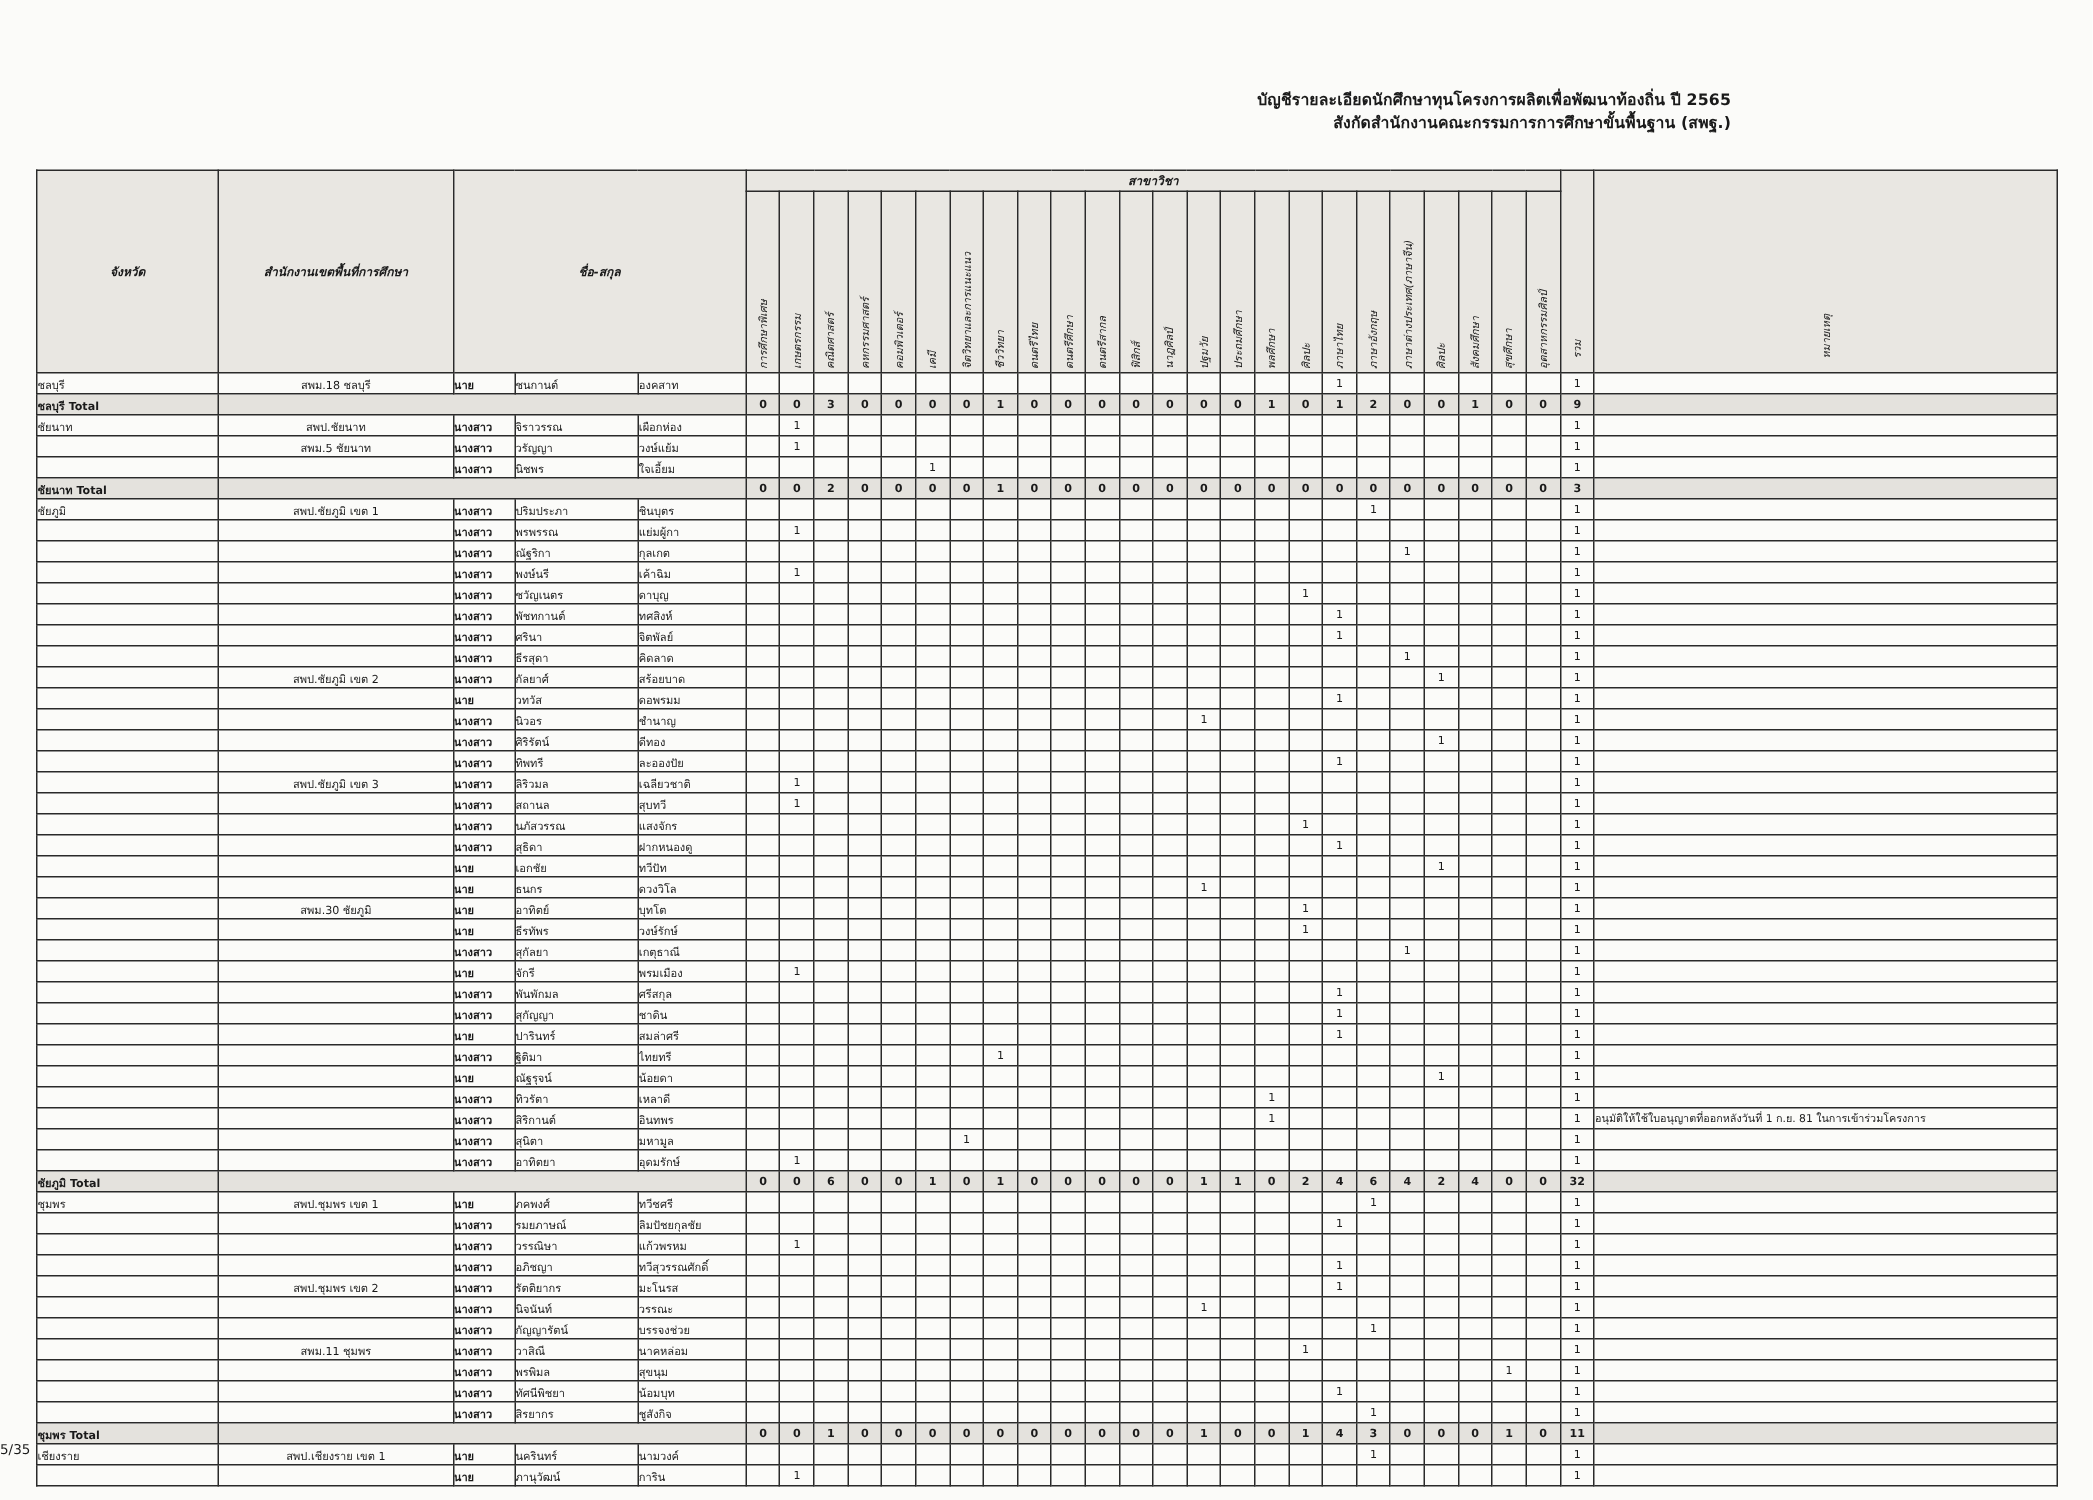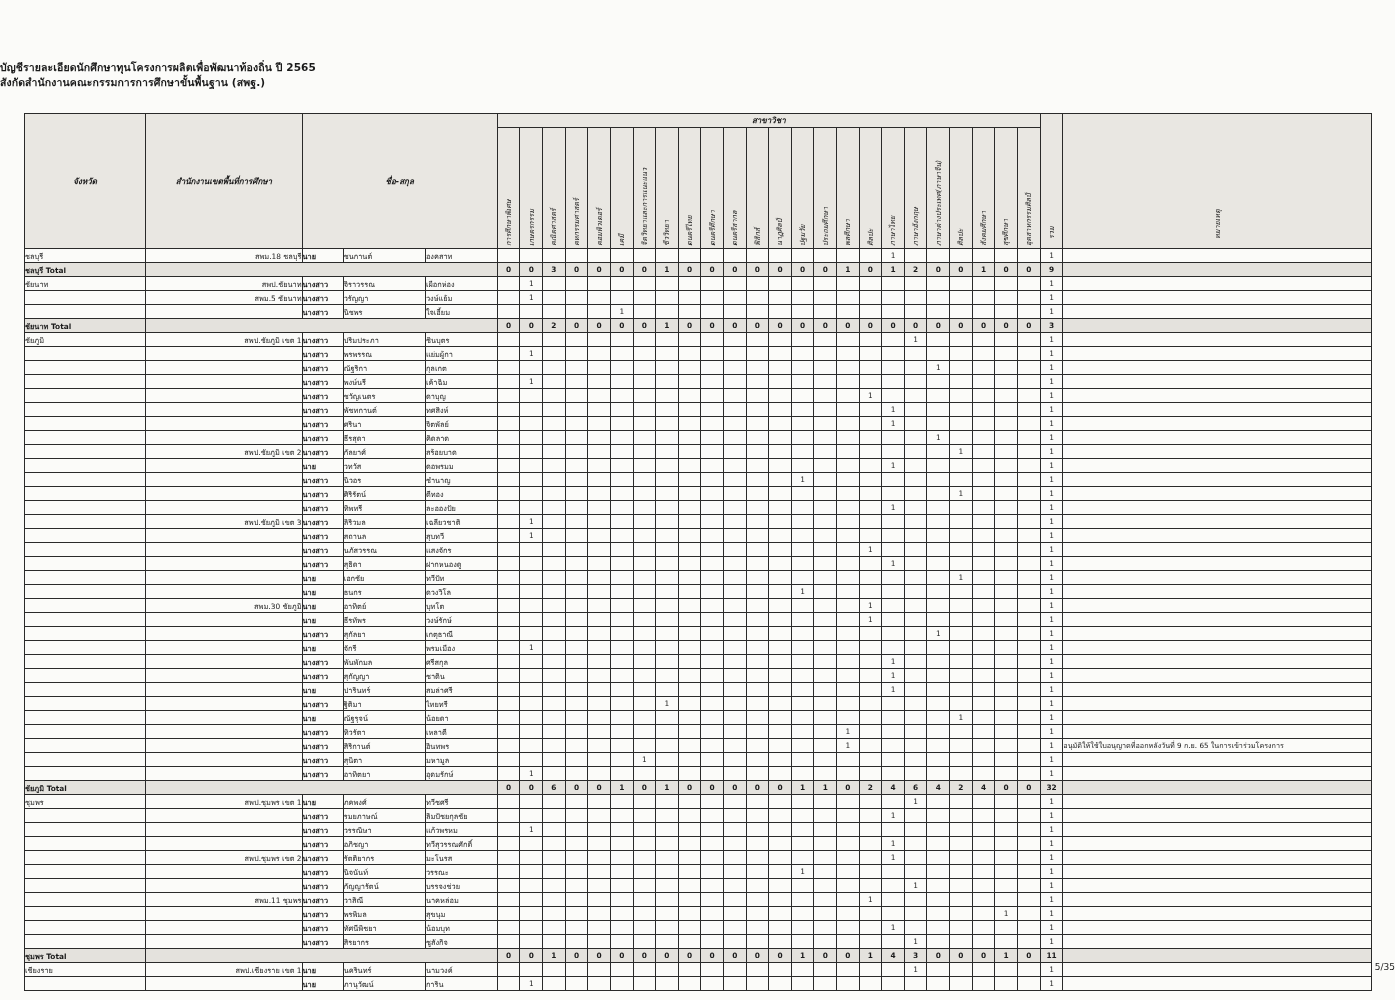--- a/index.html
+++ b/index.html
@@ -8,21 +8,21 @@
     font-family:"DejaVu Sans","Liberation Sans",sans-serif;
     color:#1a1a1a;
     position:relative;
     overflow:hidden;
   }
   .page{
     position:absolute;left:0;top:0;width:1395px;height:1000px;
     background:#fbfbf9;
   }
   .title-block{
-    position:absolute;left:0;top:60px;width:1154px;text-align:left;
+    position:absolute;left:0;top:60px;width:1154px;text-align:right;
     line-height:1.45;
   }
   .title-block div{font-size:10.5px;font-weight:bold;letter-spacing:0.1px;}
   .sheet{
     position:absolute;left:24px;top:113px;width:1348px;
   }
   table.grid{
     border-collapse:collapse;
     table-layout:fixed;
     width:1348px;
@@ -55,29 +55,29 @@
     height:118px;
   }
   .vcell{
     background:#e9e7e2;
     text-align:center;
     vertical-align:bottom;
     padding-bottom:2px;
     height:140px;
   }
   .prov{padding-left:3px;text-align:left;margin-left:20px;}
-  .area{padding-left:3px;text-align:right;}
+  .area{padding-left:3px;text-align:center;}
   .pre{padding-left:3px;text-align:left;font-weight:bold;}
   .fn{padding-left:2px;text-align:left;}
   .num{text-align:center;}
   .tot-row td{background:#e4e2dd;font-weight:bold;}
   .tot-label{padding-left:3px;text-align:left;font-weight:bold;}
   .note{padding-left:3px;text-align:left;font-size:7.2px;}
   .pagenum{
-    position:absolute;left:0;top:962px;width:1395px;text-align:right;
+    position:absolute;left:0;top:962px;width:1395px;text-align:left;
     font-size:9px;
   }
   col.c-prov{width:118px;}
   col.c-area{width:152px;}
   col.c-pre{width:40px;}
   col.c-fn{width:80px;}
   col.c-ln{width:70px;}
   col.c-sub{width:22px;}
   col.c-tot{width:22px;}
   col.c-note{width:300px;}
@@ -1337,21 +1337,21 @@
             <td class="num">1</td>
             <td class="num"></td>
             <td class="num"></td>
             <td class="num"></td>
             <td class="num"></td>
             <td class="num"></td>
             <td class="num"></td>
             <td class="num"></td>
             <td class="num"></td>
             <td class="num">1</td>
-            <td class="note">อนุมัติให้ใช้ใบอนุญาตที่ออกหลังวันที่ 9 ก.ย. 65 ในการเข้าร่วมโครงการ</td>
+            <td class="note">อนุมัติให้ใช้ใบอนุญาตที่ออกหลังวันที่ 1 ก.ย. 81 ในการเข้าร่วมโครงการ</td>
           </tr>
           <tr>
             <td class="prov"></td>
             <td class="area"></td>
             <td class="pre">นางสาว</td>
             <td class="fn">สุนิตา</td>
             <td class="fn">มหามูล</td>
             <td class="num"></td>
             <td class="num"></td>
             <td class="num"></td>

